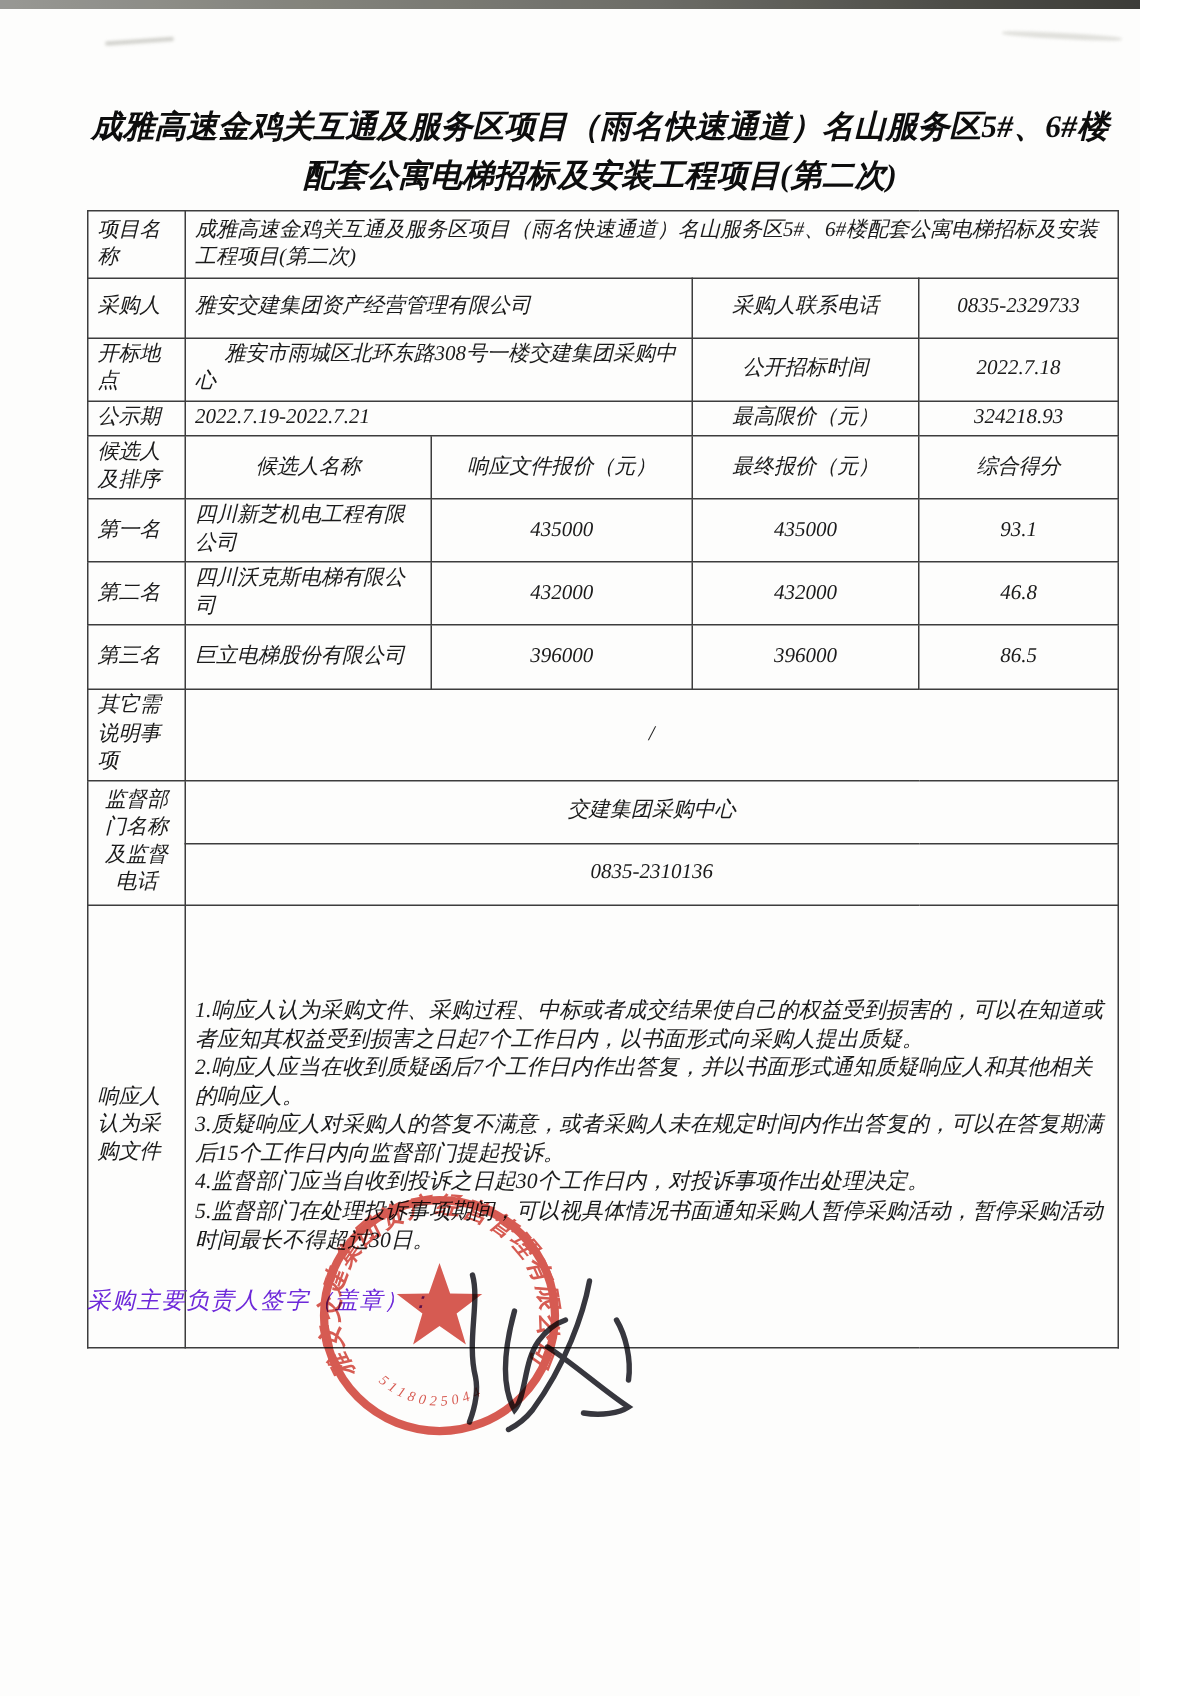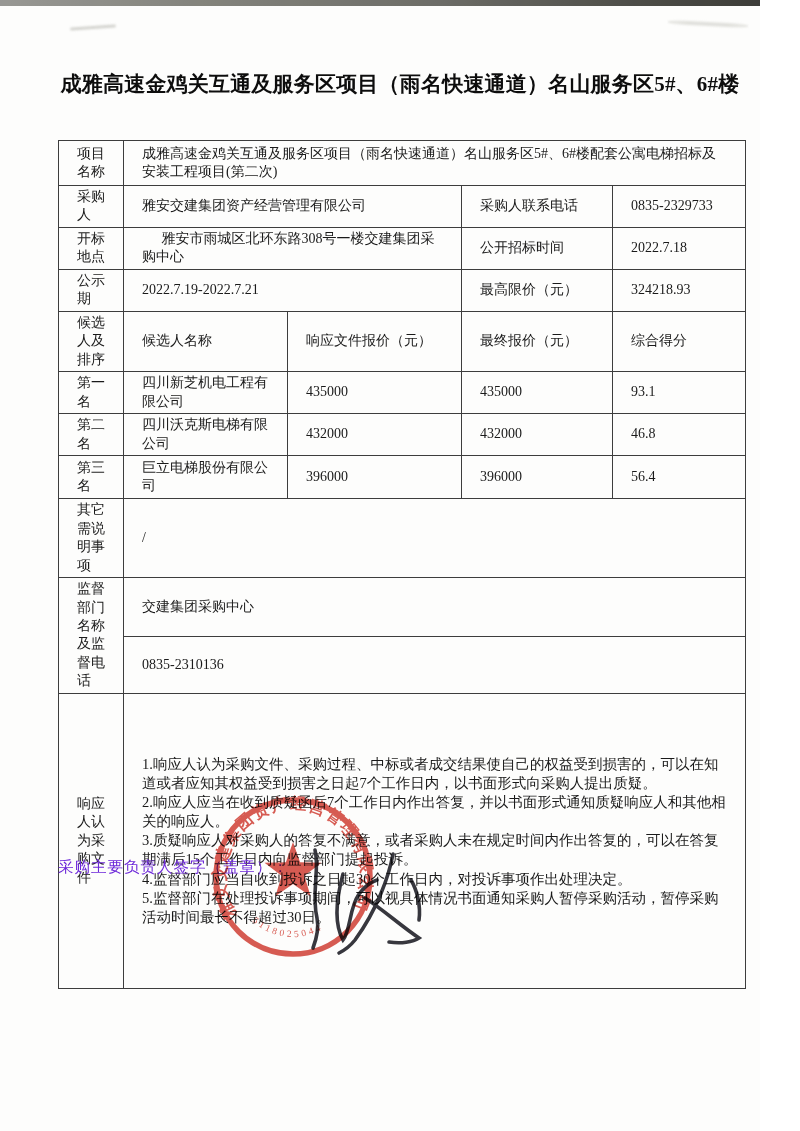--- a/index.html
+++ b/index.html
@@ -1,20 +1,20 @@
 <!DOCTYPE html>
 <html><head>
 <meta charset="utf-8">
 <style>
   * { margin:0; padding:0; box-sizing:border-box; }
   html,body { background:#ffffff; }
   .page {
     position:relative; width:760px; height:1131px;
     background:#fdfdfc; overflow:hidden;
-    font-family:"Liberation Serif", serif; color:#1c1c1c;
+    font-family:"Liberation Serif", serif; color:#1c1c1c;font-style:italic;
   }
   
   .scan-top {
     position:absolute; left:0; top:0; width:800px; height:6px;
     background:linear-gradient(90deg, #8d8d89 0%, #77776f 25%, #5d5d57 55%, #3a3a34 80%, #22221e 100%);
     filter:blur(0.4px); opacity:.9;
   }
   .scan-smudge-left {
     position:absolute; left:70px; top:26px; width:46px; height:3px;
     background:#b9b9b2; border-radius:2px; transform:rotate(-4deg); opacity:.6; filter:blur(1px);
@@ -29,26 +29,26 @@
     text-align:center; font-weight:bold; font-size:21px; line-height:33px;
     color:#0d0d0d; letter-spacing:0.2px;
   }
   
   table.doc {
     position:absolute; left:58px; top:140px; width:687px;
     border-collapse:collapse; table-layout:fixed;
     font-size:14px;
   }
   table.doc td {
-    border:1.6px solid #3d3d3d; padding:2px 18px;
+    border:1.6px solid #3d3d3d; padding:2px 6px;
     vertical-align:middle; line-height:1.32; color:#1a1a1a;
   }
   col.cA{width:65px;} col.cB{width:164px;} col.cC{width:174px;} col.cD{width:151px;} col.cE{width:133px;}
   .lab { text-align:left; }
-  .cen { text-align:left; }
+  .cen { text-align:center; }
   .r-project td{height:45px;}
   .r-purchaser td{height:40px;}
   .r-opening td{height:32px;}
   .r-publicity td{height:20px; padding-top:0; padding-bottom:0;}
   .r-candhead td{height:36px;}
   .r-c1 td{height:40px;}
   .r-c2 td{height:42px;}
   .r-c3 td{height:43px;}
   .r-other td{height:37px;}
   .r-sup1 td{height:42px;}
@@ -79,20 +79,21 @@
 <body>
 
 <div class="page">
 
   <div class="scan-top"></div>
   <div class="scan-smudge-left"></div>
   <div class="scan-smudge-right"></div>
 
   <div class="title">
     <div>成雅高速金鸡关互通及服务区项目（雨名快速通道）名山服务区5#、6#楼</div>
+    <div>配套公寓电梯招标及安装工程项目(第二次)</div>
   </div>
 
   <table class="doc">
     <colgroup>
         <col class="cA">
         <col class="cB">
         <col class="cC">
         <col class="cD">
         <col class="cE">
       </colgroup>
@@ -146,21 +147,21 @@
       <td class="cen">432000</td>
       <td class="cen">432000</td>
       <td class="cen">46.8</td>
     </tr>
 
     <tr class="r-c3">
       <td class="lab">第三名</td>
       <td class="lab">巨立电梯股份有限公司</td>
       <td class="cen">396000</td>
       <td class="cen">396000</td>
-      <td class="cen">56.4</td>
+      <td class="cen">86.5</td>
     </tr>
 
     <tr class="r-other">
       <td class="lab">其它需说明事项</td>
       <td colspan="4" class="cen">/</td>
     </tr>
 
     <tr class="r-sup1">
       <td rowspan="2" class="cen">监督部门名称及监督电话</td>
       <td colspan="4" class="cen">交建集团采购中心</td>

